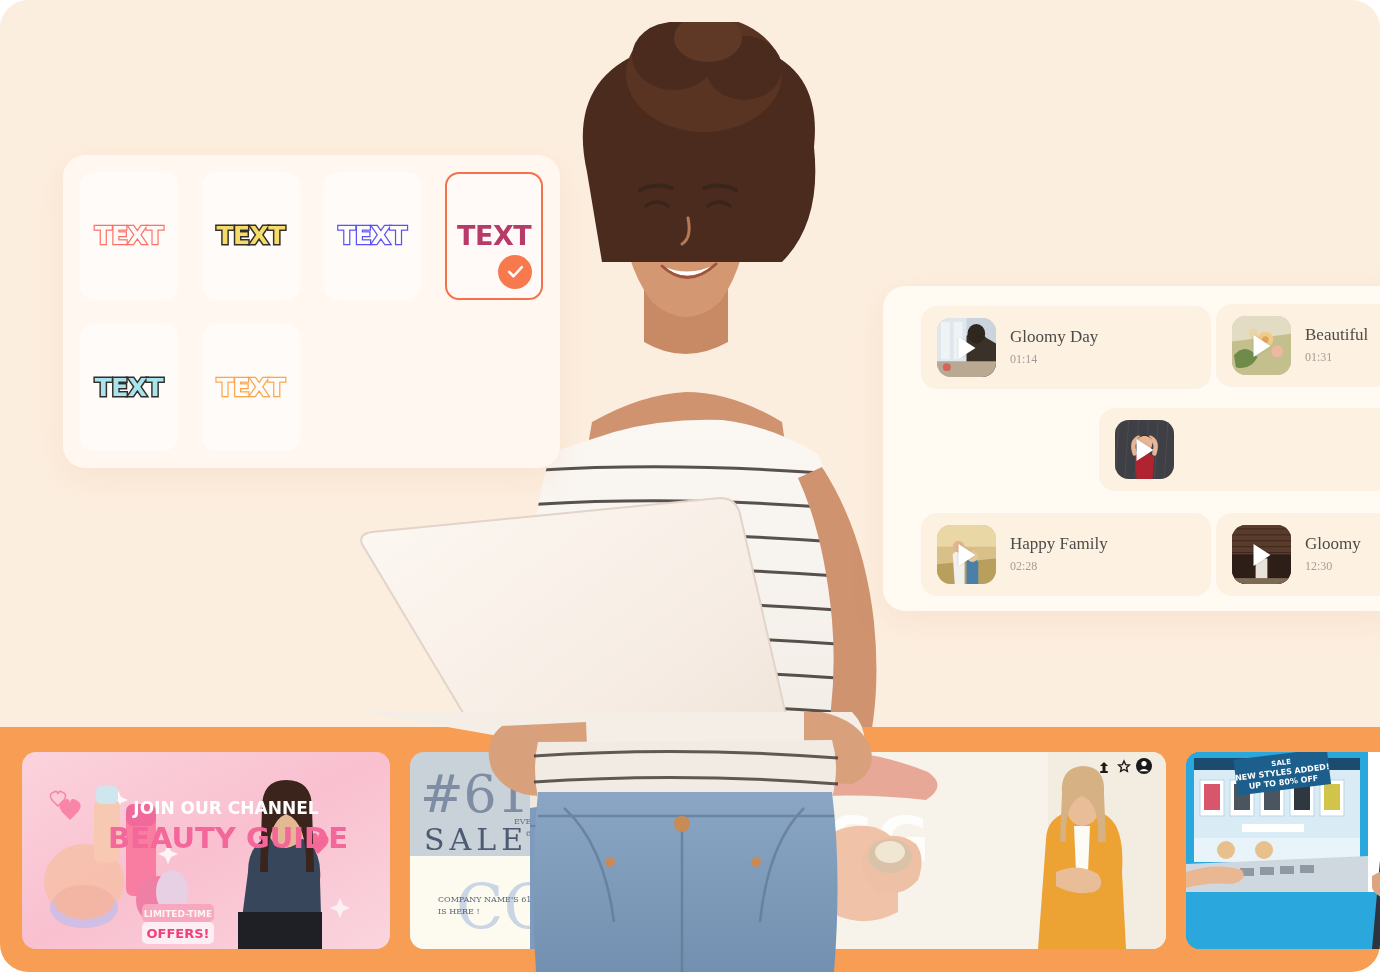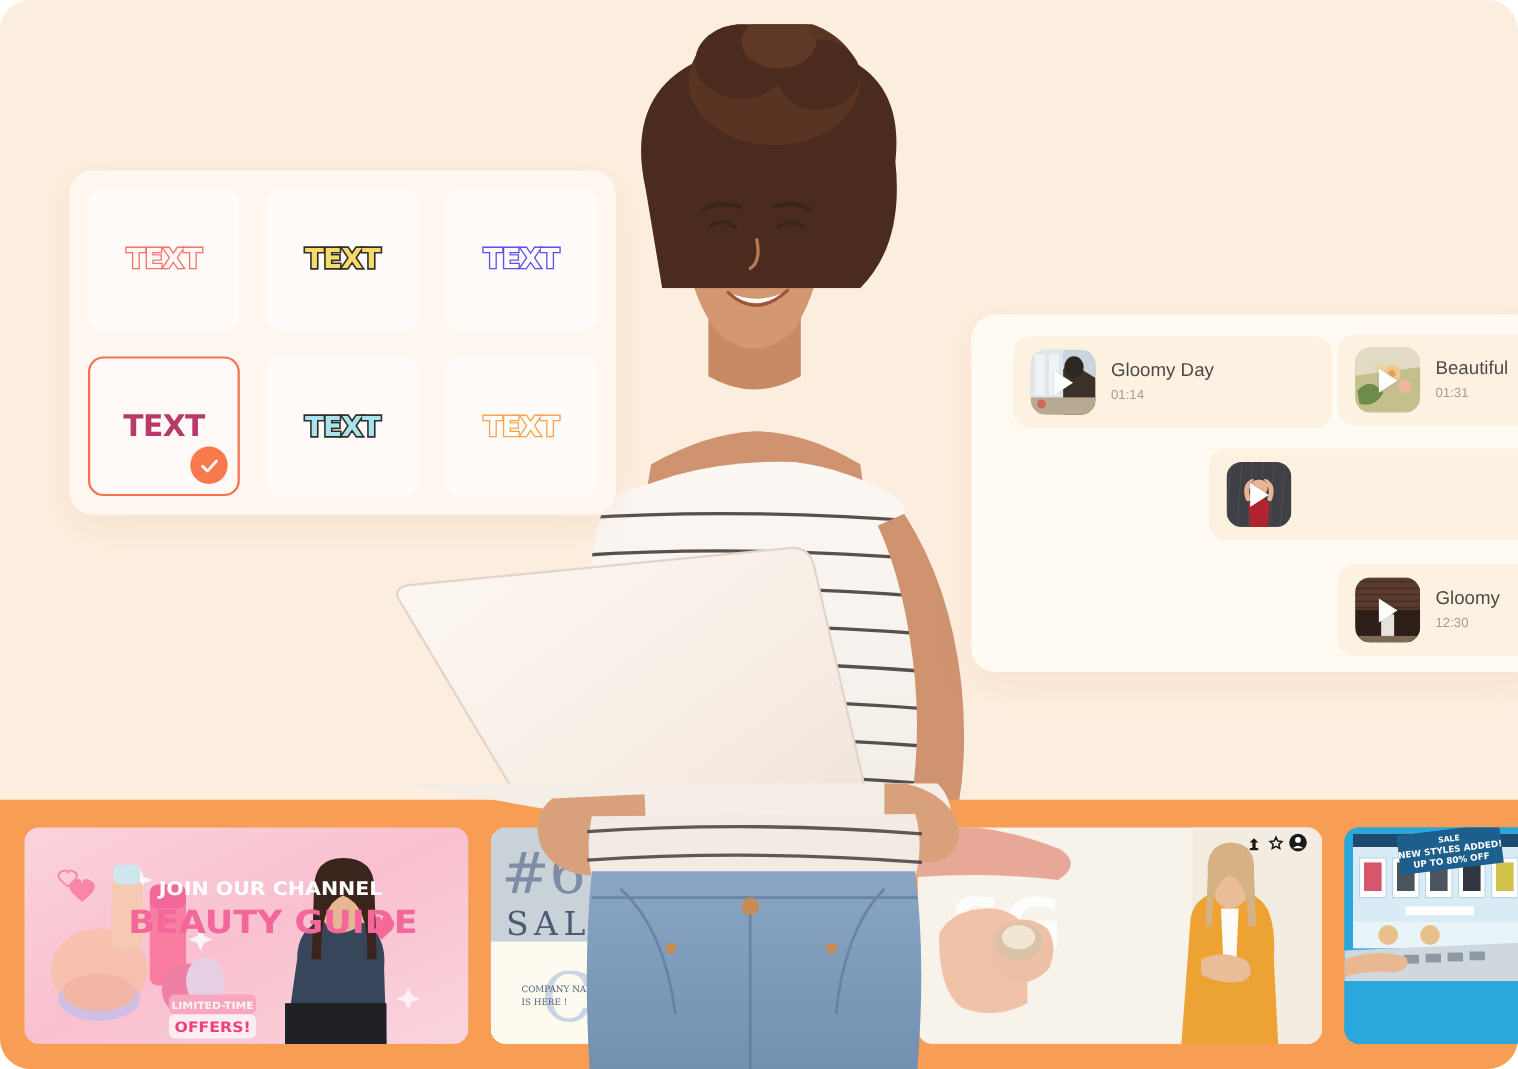--- a/index.html
+++ b/index.html
@@ -41,21 +41,21 @@
     width: 497px;
     height: 313px;
     background: #fff7f0;
     border-radius: 22px;
     padding: 17px;
     z-index: 30;
     box-shadow: 0 10px 34px rgba(225,150,110,.13);
   }
   .style-grid {
     display: grid;
-    grid-template-columns: repeat(3, 1fr);
+    grid-template-columns: repeat(4, 1fr);
     grid-template-rows: repeat(2, 1fr);
     gap: 24px;
     width: 100%;
     height: 100%;
   }
   .style-tile {
     background: #fffbf8;
     border-radius: 14px;
     position: relative;
     display: flex;
@@ -134,20 +134,21 @@
     overflow: hidden;
   }
   .music-row {
     position: absolute;
     display: flex;
     align-items: center;
     gap: 14px;
     background: #fdf1e2;
     border-radius: 16px;
     padding: 12px 16px;
+    font-family: Liberation Serif, serif;
   }
   .mrow-a { left: 38px;  top: 20px;  width: 290px; }
   .mrow-b { left: 333px; top: 18px;  width: 290px; }
   .mrow-c { left: -36px; top: 125px; width: 250px; }
   .mrow-d { left: 216px; top: 122px; width: 300px; }
   .mrow-e { left: 38px;  top: 227px; width: 290px; }
   .mrow-f { left: 333px; top: 227px; width: 290px; }
 
   .thumb {
     position: relative;
@@ -200,21 +201,21 @@
     padding-left: 22px;
     height: 197px;
   }
   .banner {
     position: relative;
     border-radius: 14px;
     overflow: hidden;
     flex: 0 0 auto;
     height: 197px;
   }
-  .b1 { width: 404px; }
+  .b1 { width: 368px; }
   .b2 { width: 368px; }
   .b3 { width: 368px; }
   .b4 { width: 368px; }
   .banner svg { display: block; width: 100%; height: 100%; }
 
   
   .hero-front {
     position: absolute;
     left: 352px;
     bottom: 0;
@@ -323,20 +324,39 @@
           <path d="M22 60 L20 38 Q30 28 40 38 L38 60 Z" fill="#b02330"></path>
           <circle cx="30" cy="24" r="8" fill="#e8b596"></circle>
           <path d="M20 34 Q16 22 24 18" stroke="#e8b596" stroke-width="4.5" fill="none" stroke-linecap="round"></path>
           <path d="M40 34 Q44 22 36 18" stroke="#e8b596" stroke-width="4.5" fill="none" stroke-linecap="round"></path>
           <path d="M22 20 Q30 12 38 20 Q34 15 30 15 Q26 15 22 20 Z" fill="#3a2a22"></path>
         </svg>
         <span class="play-tri"></span>
       </span>
     </div>
 
+    <div class="music-row mrow-e">
+      <span class="thumb">
+        <svg viewBox="0 0 60 60" preserveAspectRatio="xMidYMid slice">
+          <rect width="60" height="60" fill="#d9c089"></rect>
+          <rect x="0" y="0" width="60" height="22" fill="#e9d8a6"></rect>
+          <path d="M0 40 L60 34 L60 60 L0 60 Z" fill="#b99f5e"></path>
+          <path d="M18 60 L16 30 Q22 22 28 30 L28 60 Z" fill="#f2f0ec"></path>
+          <circle cx="22" cy="22" r="6" fill="#e3b48f"></circle>
+          <path d="M30 60 L30 36 Q36 30 42 38 L42 60 Z" fill="#4a7fa8"></path>
+          <circle cx="36" cy="32" r="5.5" fill="#e9c59f"></circle>
+          <path d="M31 27 Q36 21 42 28 Q38 24 36 24 Q33 24 31 27 Z" fill="#caa06b"></path>
+        </svg>
+        <span class="play-tri"></span>
+      </span>
+      <span class="mtext">
+        <span class="mtitle" style="display:block">Happy Family</span>
+        <span class="mtime" style="display:block">02:28</span>
+      </span>
+    </div>
 
     <div class="music-row mrow-f">
       <span class="thumb">
         <svg viewBox="0 0 60 60" preserveAspectRatio="xMidYMid slice">
           <rect width="60" height="60" fill="#4a3328"></rect>
           <rect x="0" y="0" width="60" height="30" fill="#5b3b2c"></rect>
           <g stroke="#3c291f" stroke-width="1">
             <line x1="0" y1="4" x2="60" y2="4"></line>
               <line x1="0" y1="10" x2="60" y2="10"></line>
             <line x1="0" y1="16" x2="60" y2="16"></line>

